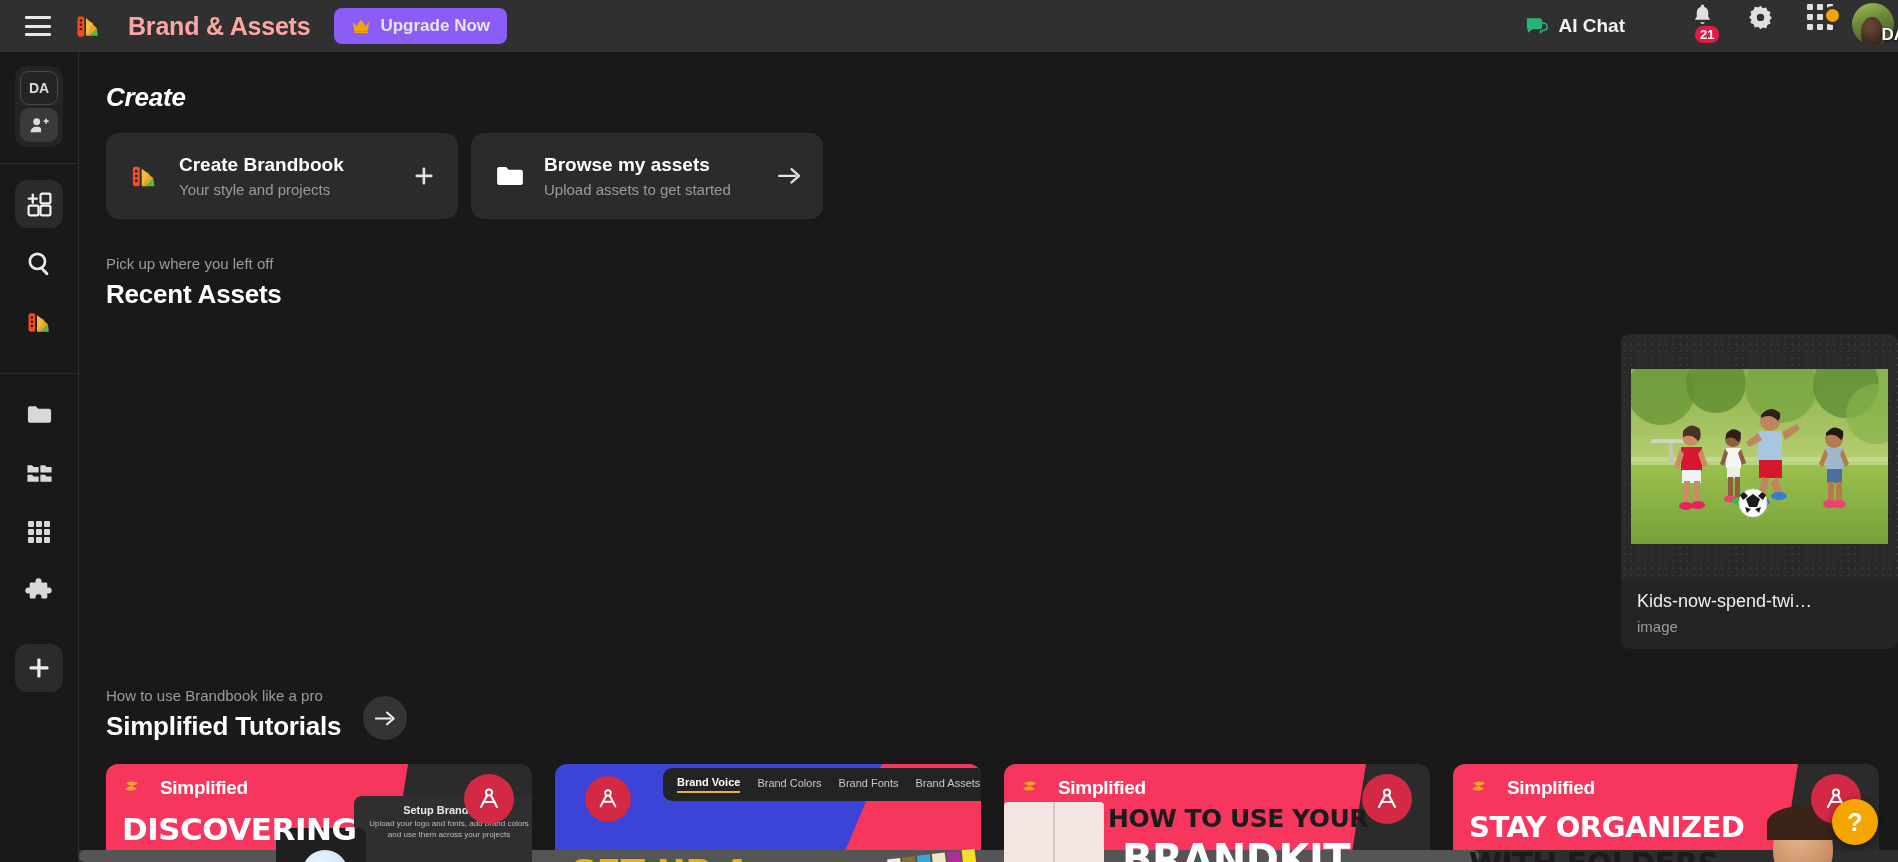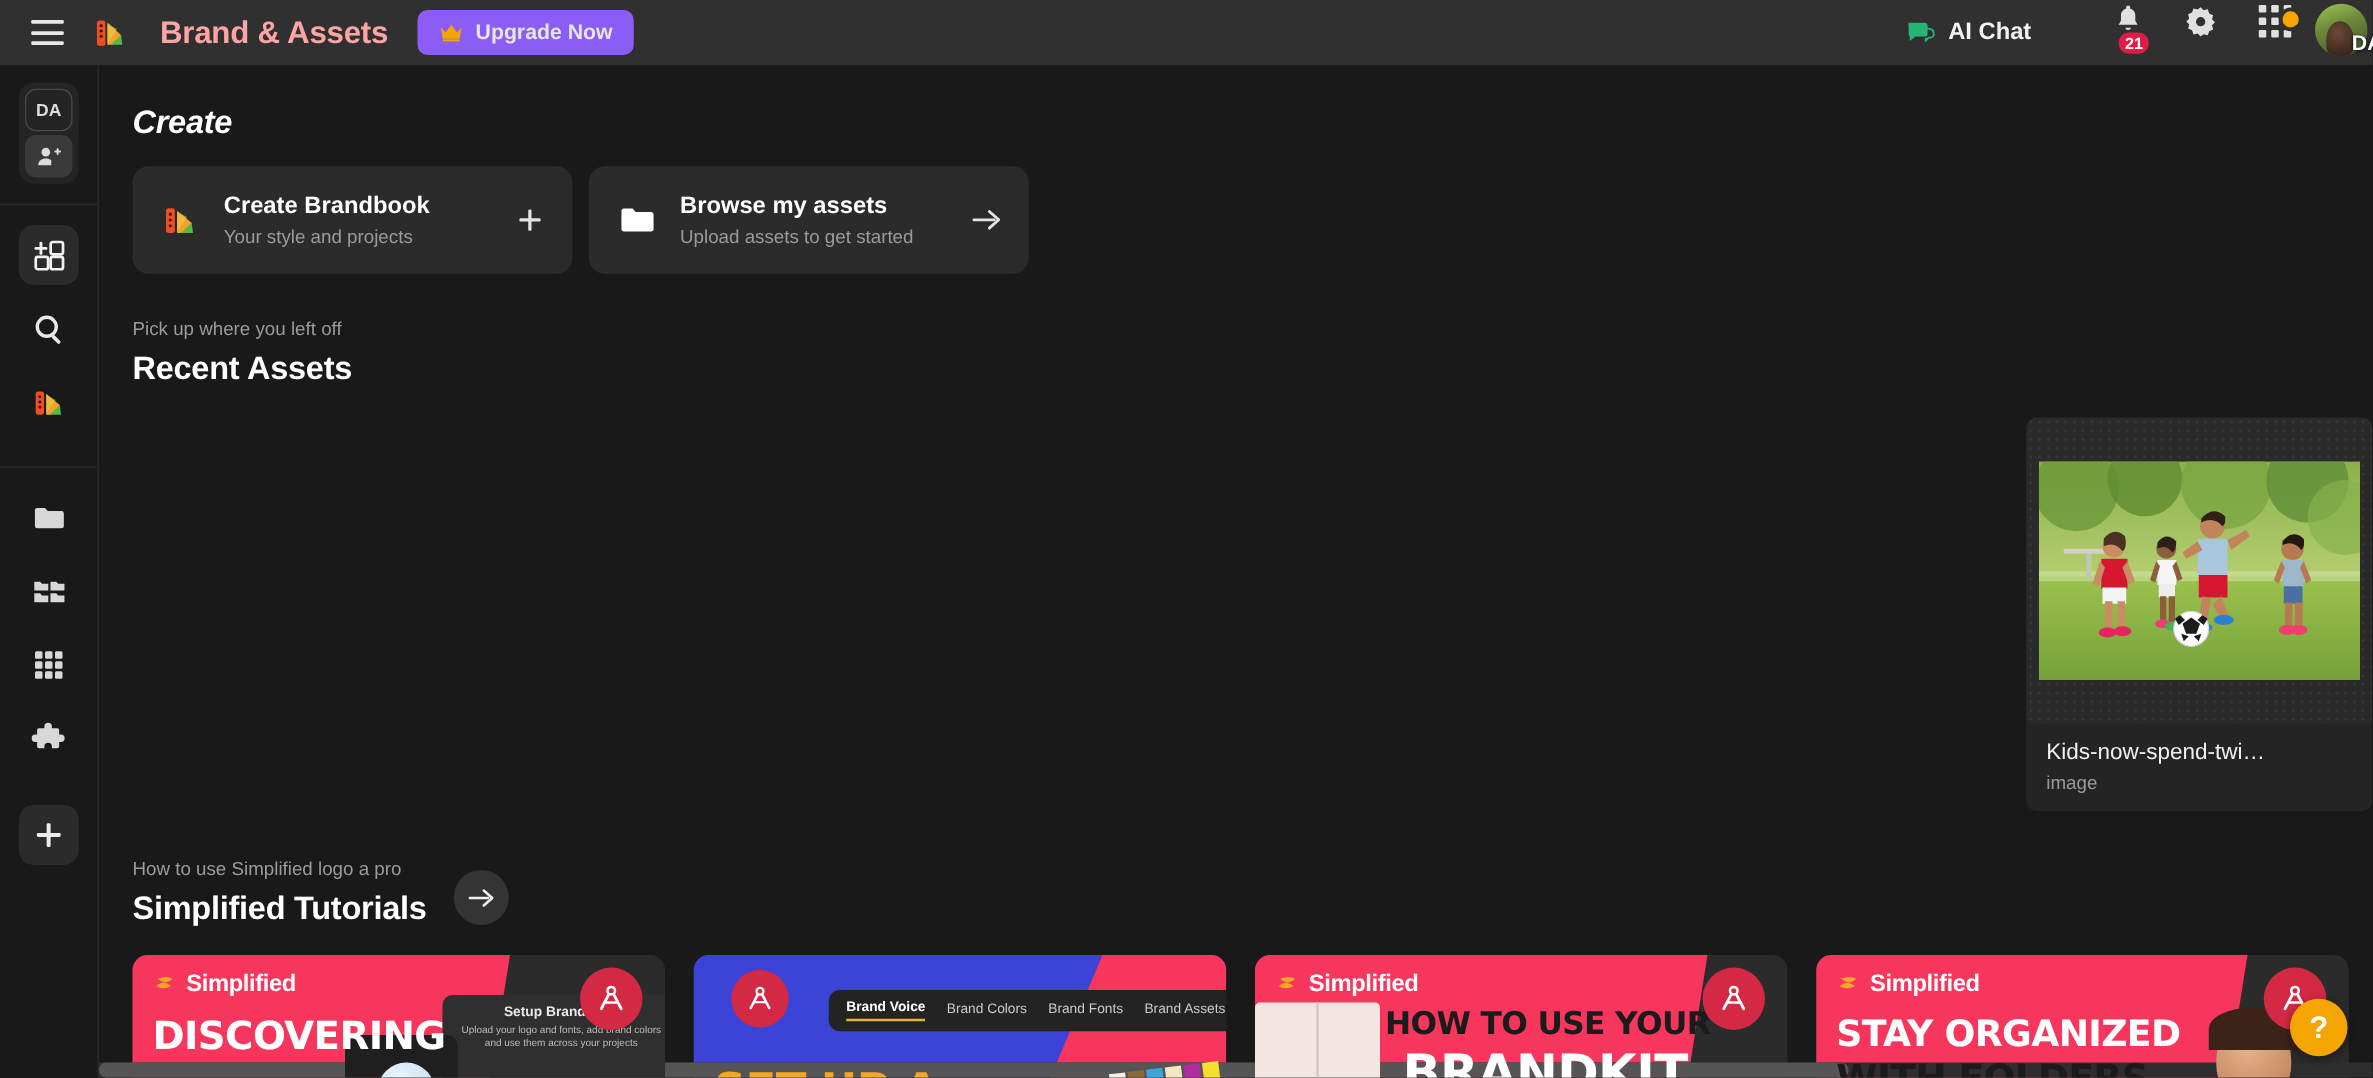--- a/index.html
+++ b/index.html
@@ -178,40 +178,40 @@
   .tut-row { display: flex; gap: 23px; margin-top: 22px; }
   .tut-card {
     width: 426px; height: 120px; border-radius: 12px;
     position: relative; overflow: hidden; cursor: pointer;
     background: #2b2b2b;
   }
   .tut-slant {
     position: absolute; top:0; left: 0; height: 100%; width: 78%;
     transform: skewX(-9deg); transform-origin: top left; margin-left: -30px;
   }
-  .simplified-mark { position: absolute; left: 16px; top: 13px; display:flex; align-items:center; gap:7px; z-index: 4; justify-content: flex-end;}
+  .simplified-mark { position: absolute; left: 16px; top: 13px; display:flex; align-items:center; gap:18px; z-index: 4; justify-content: flex-end;}
   .simplified-mark .txt { font-size: 19px; font-weight: bold; color:#fff; letter-spacing:-0.3px;}
   .tut-headline {
     position: absolute; left: 16px; top: 47px; z-index: 4;
     font-size: 31px; font-weight: 700; letter-spacing: -0.5px;
     font-family: "DejaVu Sans", sans-serif;
     white-space: nowrap;
   }
   .tut-headline2 {
     position: absolute; left: 16px; top: 85px; z-index: 4;
     font-size: 33px; font-weight: 900; letter-spacing: -0.5px;
     font-family: "DejaVu Sans", sans-serif; white-space: nowrap;
   }
   .tut-badge {
     position: absolute; right: 18px; top: 10px; z-index: 6;
     width: 50px; height: 50px; border-radius: 50%; background: #d32945;
     display:flex; align-items:center; justify-content:center;
   }
   .tut-tabs {
-    position: absolute; left: 108px; top: 28px; z-index: 5;
+    position: absolute; left: 108px; top: 4px; z-index: 5;
     background: #232323; border-radius: 9px;
     display: flex; align-items: center; gap: 17px;
     padding: 8px 14px;
   }
   .tut-tab { font-size: 11px; color: #c9c9c9; white-space: nowrap; padding-bottom: 3px; }
   .tut-tab.active { color: #fff; font-weight: bold; border-bottom: 2px solid #e8b33a; }
   .overlay-card {
     position: absolute; z-index: 3; border-radius: 8px;
     background: #2f2f2f; overflow:hidden;
   }
@@ -542,21 +542,21 @@
       </div>
       <div class="asset-meta">
         <div class="asset-name">Kids-now-spend-twi…</div>
         <div class="asset-type">image</div>
       </div>
     </div>
   </div>
 
   <div class="tut-head">
     <div>
-      <div class="kicker" style="margin-top:0">How to use Simplified logo a pro</div>
+      <div class="kicker" style="margin-top:0">How to use Brandbook like a pro</div>
       <div class="heading2">Simplified Tutorials</div>
     </div>
     <div class="tut-arrow-btn">
       <svg width="22" height="17" viewBox="0 0 24 18">
         <rect x="1" y="7.8" width="18" height="2.2" rx="1" fill="#f0f0f0"></rect>
         <path d="M14.2 2.4 L21.6 8.9 L14.2 15.4" fill="none" stroke="#f0f0f0" stroke-width="2.2" stroke-linecap="round" stroke-linejoin="round"></path>
       </svg>
     </div>
   </div>
 

